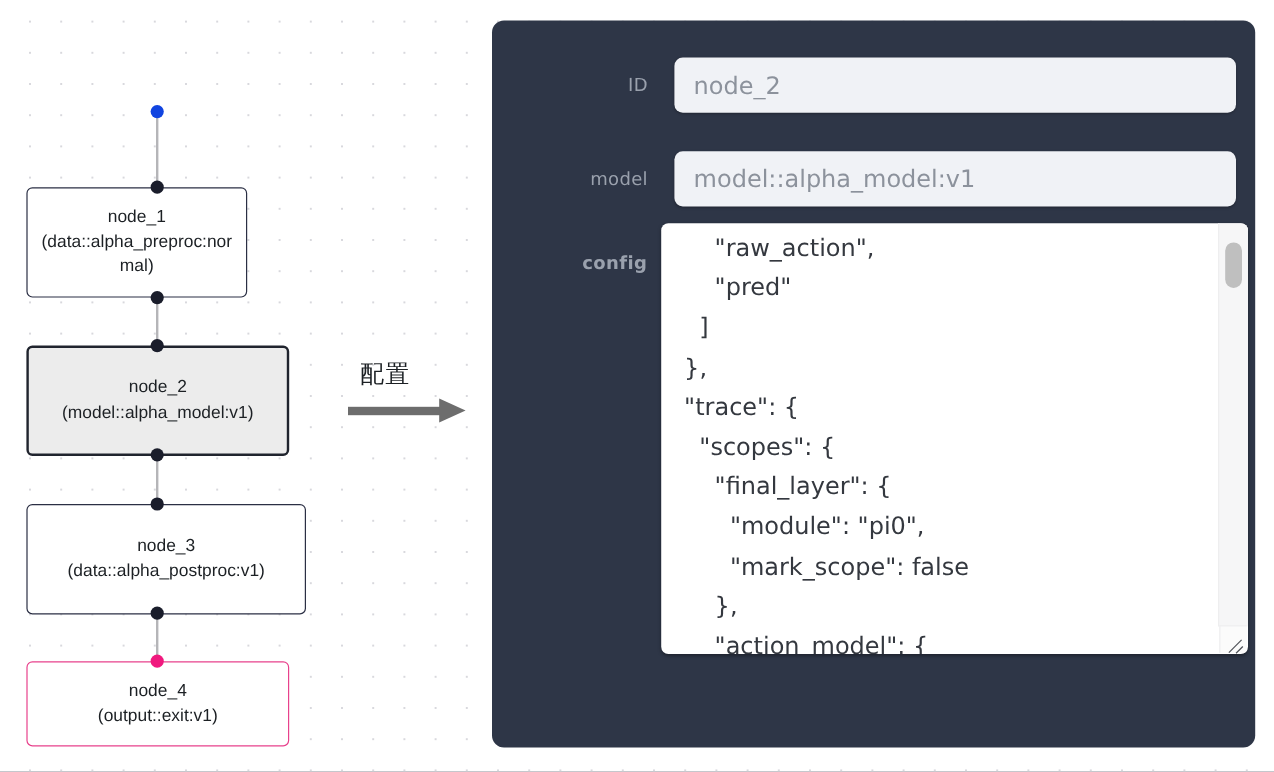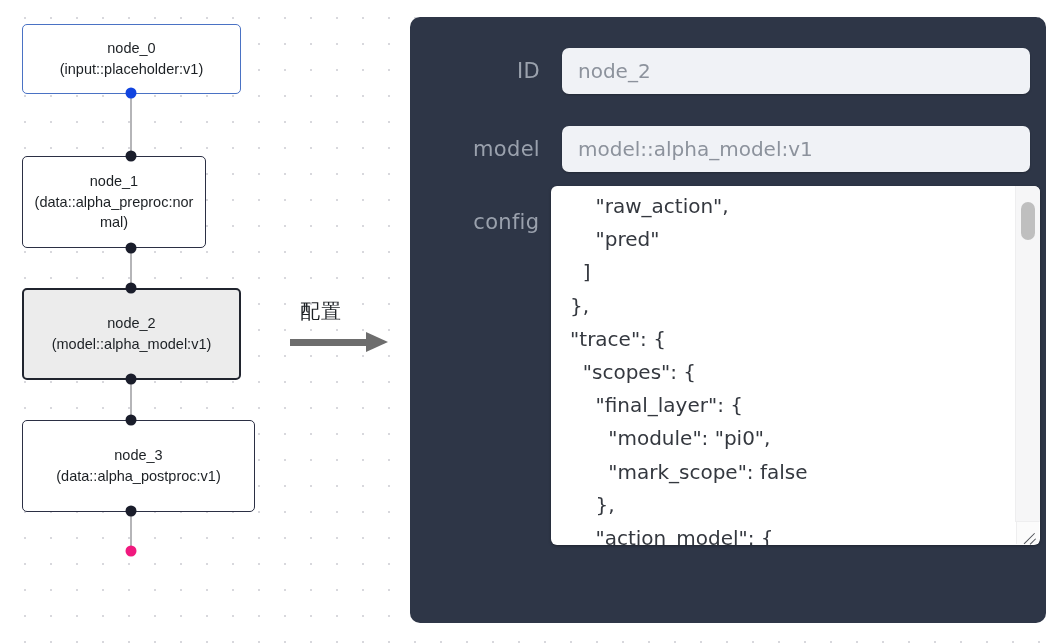--- a/index.html
+++ b/index.html
@@ -124,21 +124,21 @@
     box-sizing: border-box;
   }
 
   .field-row {
     position: absolute;
     display: flex;
     align-items: center;
   }
   .field-label {
     color: #9aa1ad;
-    font-size: 21px;
+    font-size: 15px;
     text-align: right;
     font-family: "DejaVu Sans", sans-serif;
     letter-spacing: .3px;
   }
   .field-input {
     box-sizing: border-box;
     background: #f0f2f6;
     border: none;
     border-radius: 7px;
     color: #8c929c;
@@ -154,21 +154,21 @@
   #row-id .field-label { width: 90px; margin-right: 22px; }
   #row-id .field-input { width: 468px; height: 46px; }
 
   
   #row-type { left: 40px; top: 109px; width: 580px; }
   #row-type .field-label { width: 90px; margin-right: 22px; }
   #row-type .field-input { width: 468px; height: 46px; }
 
   
   #row-config { left: 40px; top: 169px; width: 590px; align-items: flex-start; }
-  #row-config .field-label { width: 90px; margin-right: 12px; padding-top: 24px; }
+  #row-config .field-label { width: 90px; margin-right: 12px; padding-top: 24px; font-weight: bold; }
 
   .textarea-wrap {
     position: relative;
     width: 492px;
     height: 359px;
     background: #ffffff;
     border-radius: 6px;
     box-shadow: 0 1px 3px rgba(0,0,0,.35);
     overflow: hidden;
   }
@@ -251,24 +251,20 @@
 </head>
 <body>
 
 <div id="canvas">
 
   <div class="edge" style="left:131px; top:93px; height:63px;"></div>
   <div class="edge" style="left:131px; top:248px; height:40px;"></div>
   <div class="edge" style="left:131px; top:379px; height:42px;"></div>
   <div class="edge" style="left:131px; top:511px; height:40px;"></div>
 
-  <div class="node input-node" style="left:22px; top:24px; width:219px; height:70px;">
-    <span class="nlabel">node_0
-(input::placeholder:v1)</span>
-  </div>
   <div class="port blue" style="left:131px; top:93px;"></div>
 
   <div class="node" style="left:22px; top:156px; width:184px; height:92px;">
     <span class="nlabel">node_1
 (data::alpha_preproc:normal)</span>
   </div>
   <div class="port" style="left:131px; top:156px;"></div>
   <div class="port" style="left:131px; top:248px;"></div>
 
   <div class="node selected-node" style="left:22px; top:288px; width:219px; height:92px;">
@@ -278,20 +274,24 @@
   <div class="port" style="left:131px; top:288px;"></div>
   <div class="port" style="left:131px; top:379px;"></div>
 
   <div class="node" style="left:22px; top:420px; width:233px; height:92px;">
     <span class="nlabel">node_3
 (data::alpha_postproc:v1)</span>
   </div>
   <div class="port" style="left:131px; top:420px;"></div>
   <div class="port" style="left:131px; top:511px;"></div>
 
+  <div class="node output-node" style="left:22px; top:551px; width:219px; height:71px;">
+    <span class="nlabel">node_4
+(output::exit:v1)</span>
+  </div>
   <div class="port pink" style="left:131px; top:551px;"></div>
 
   <div id="transition">
     <div class="caption">配置</div>
     <div class="arrow-wrap">
       <div class="arrow-shaft"></div>
       <div class="arrow-head"></div>
     </div>
   </div>
 

